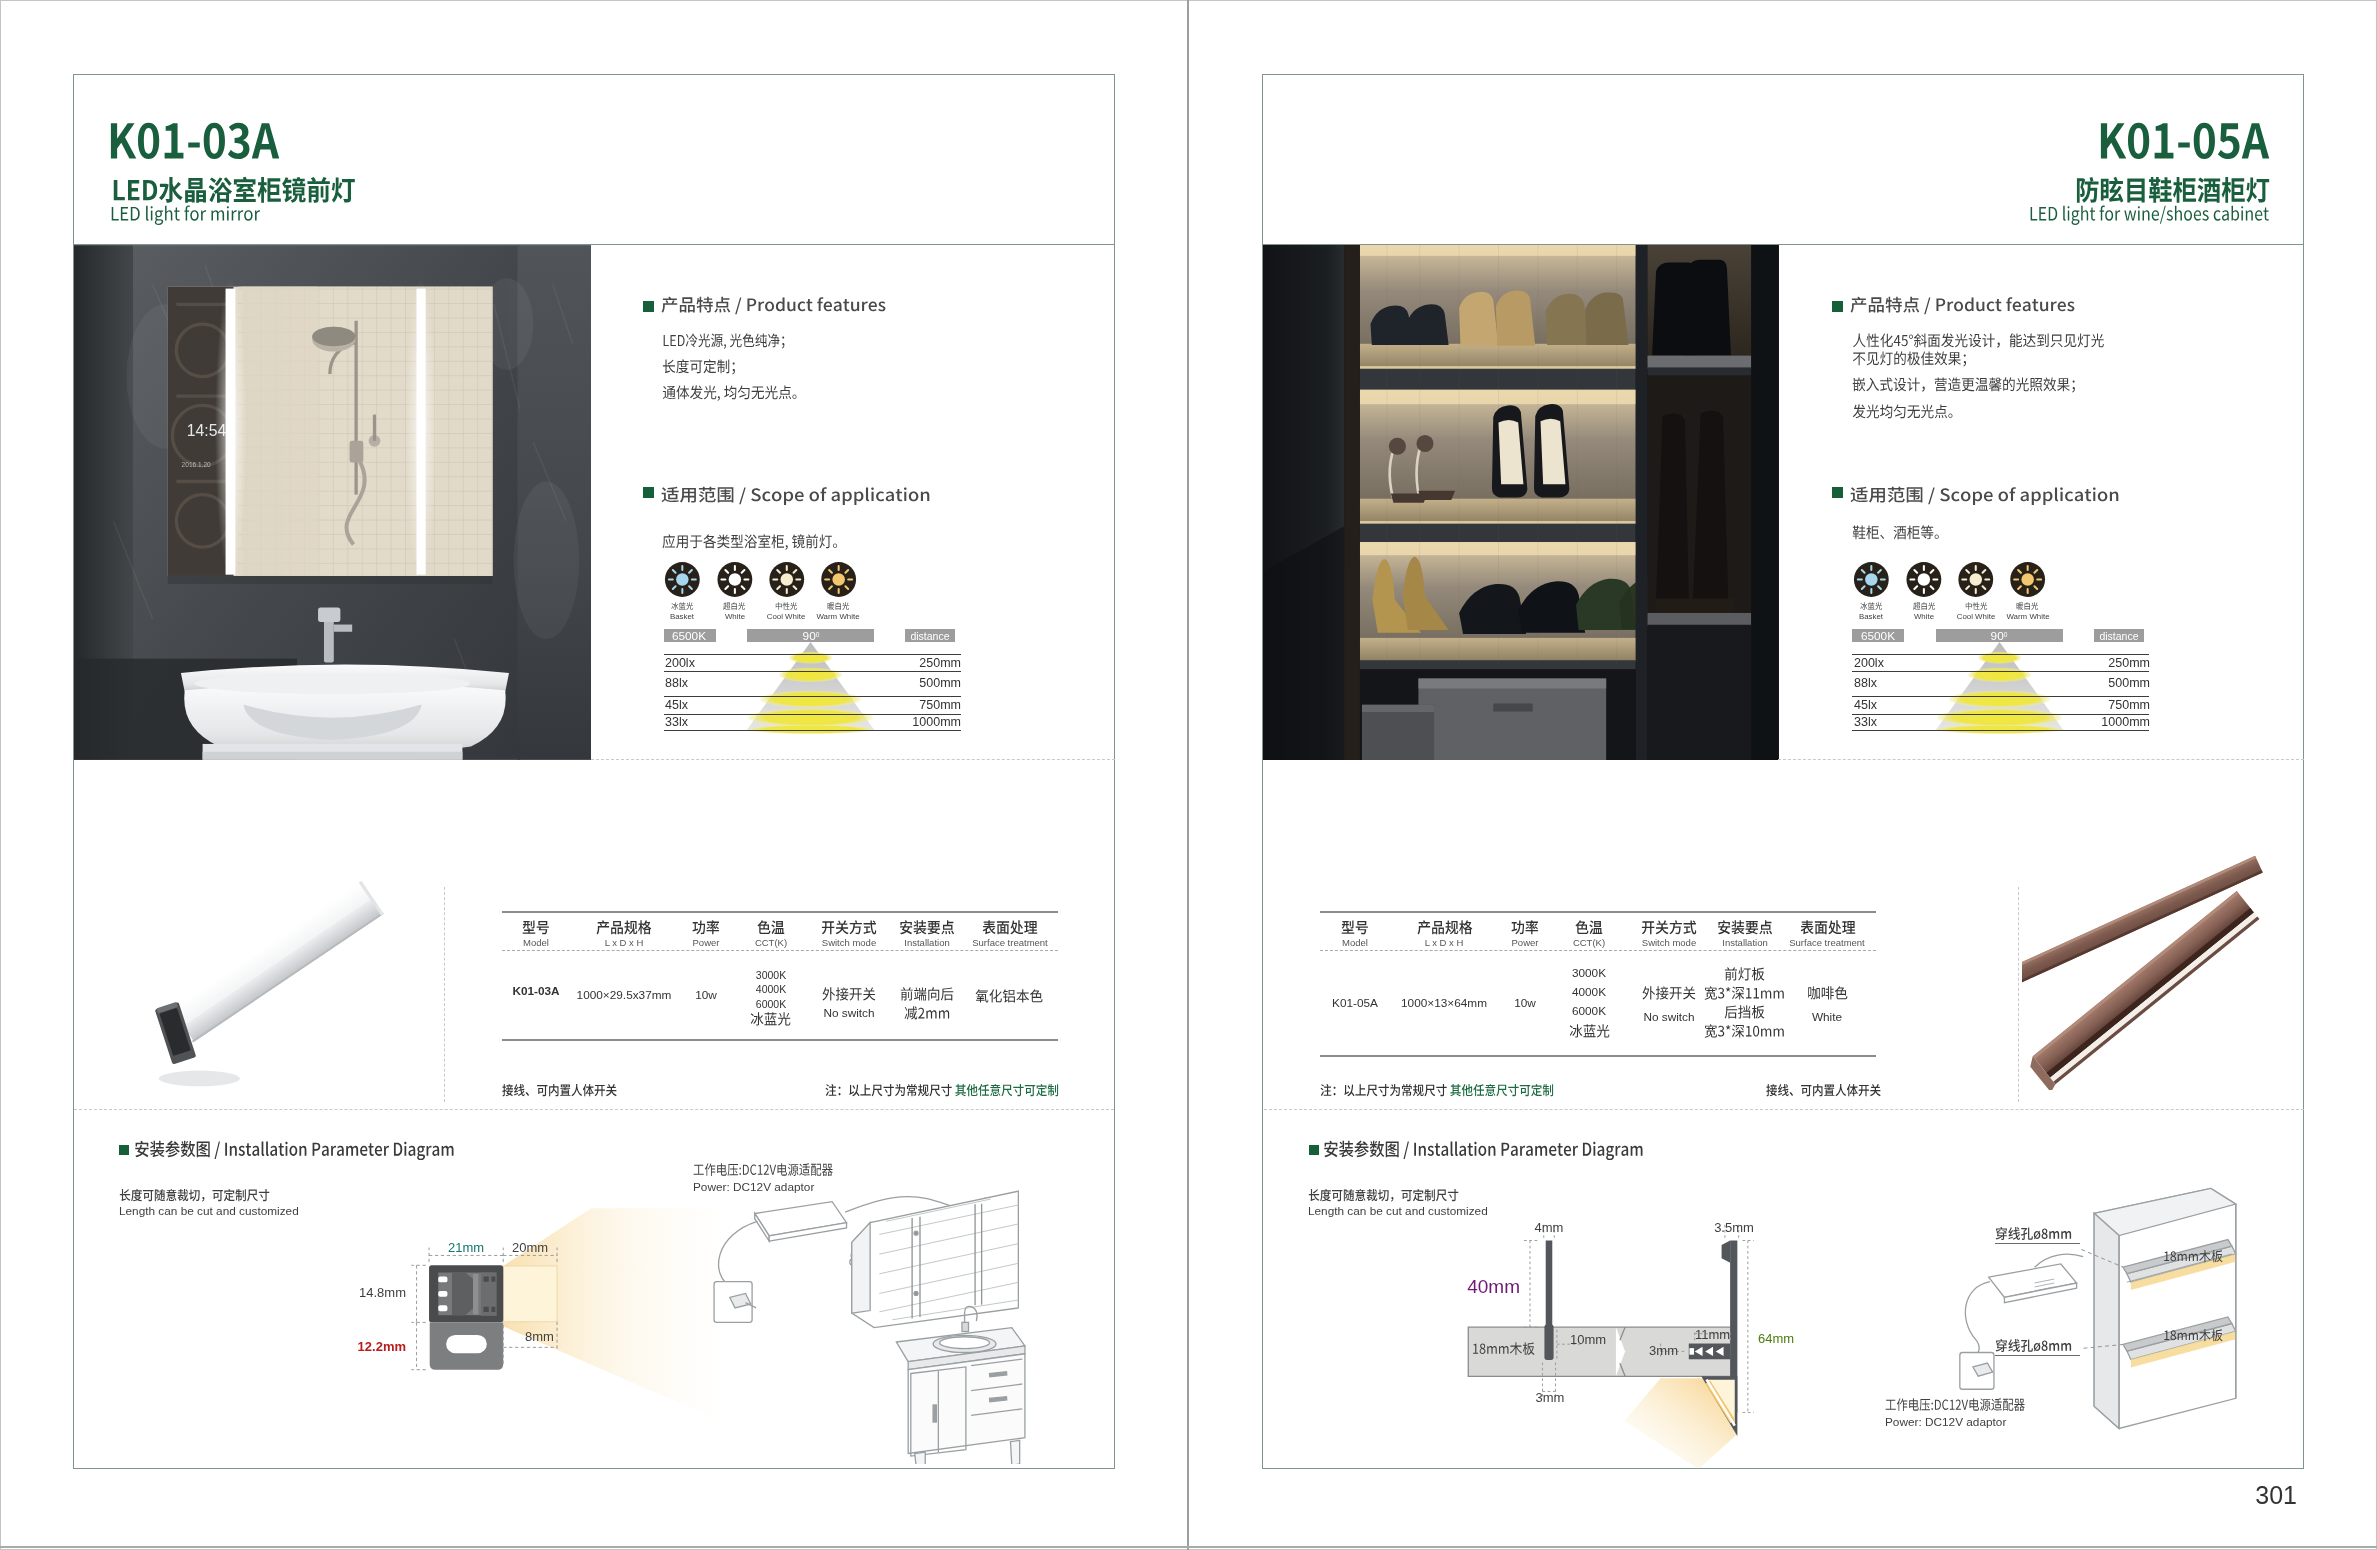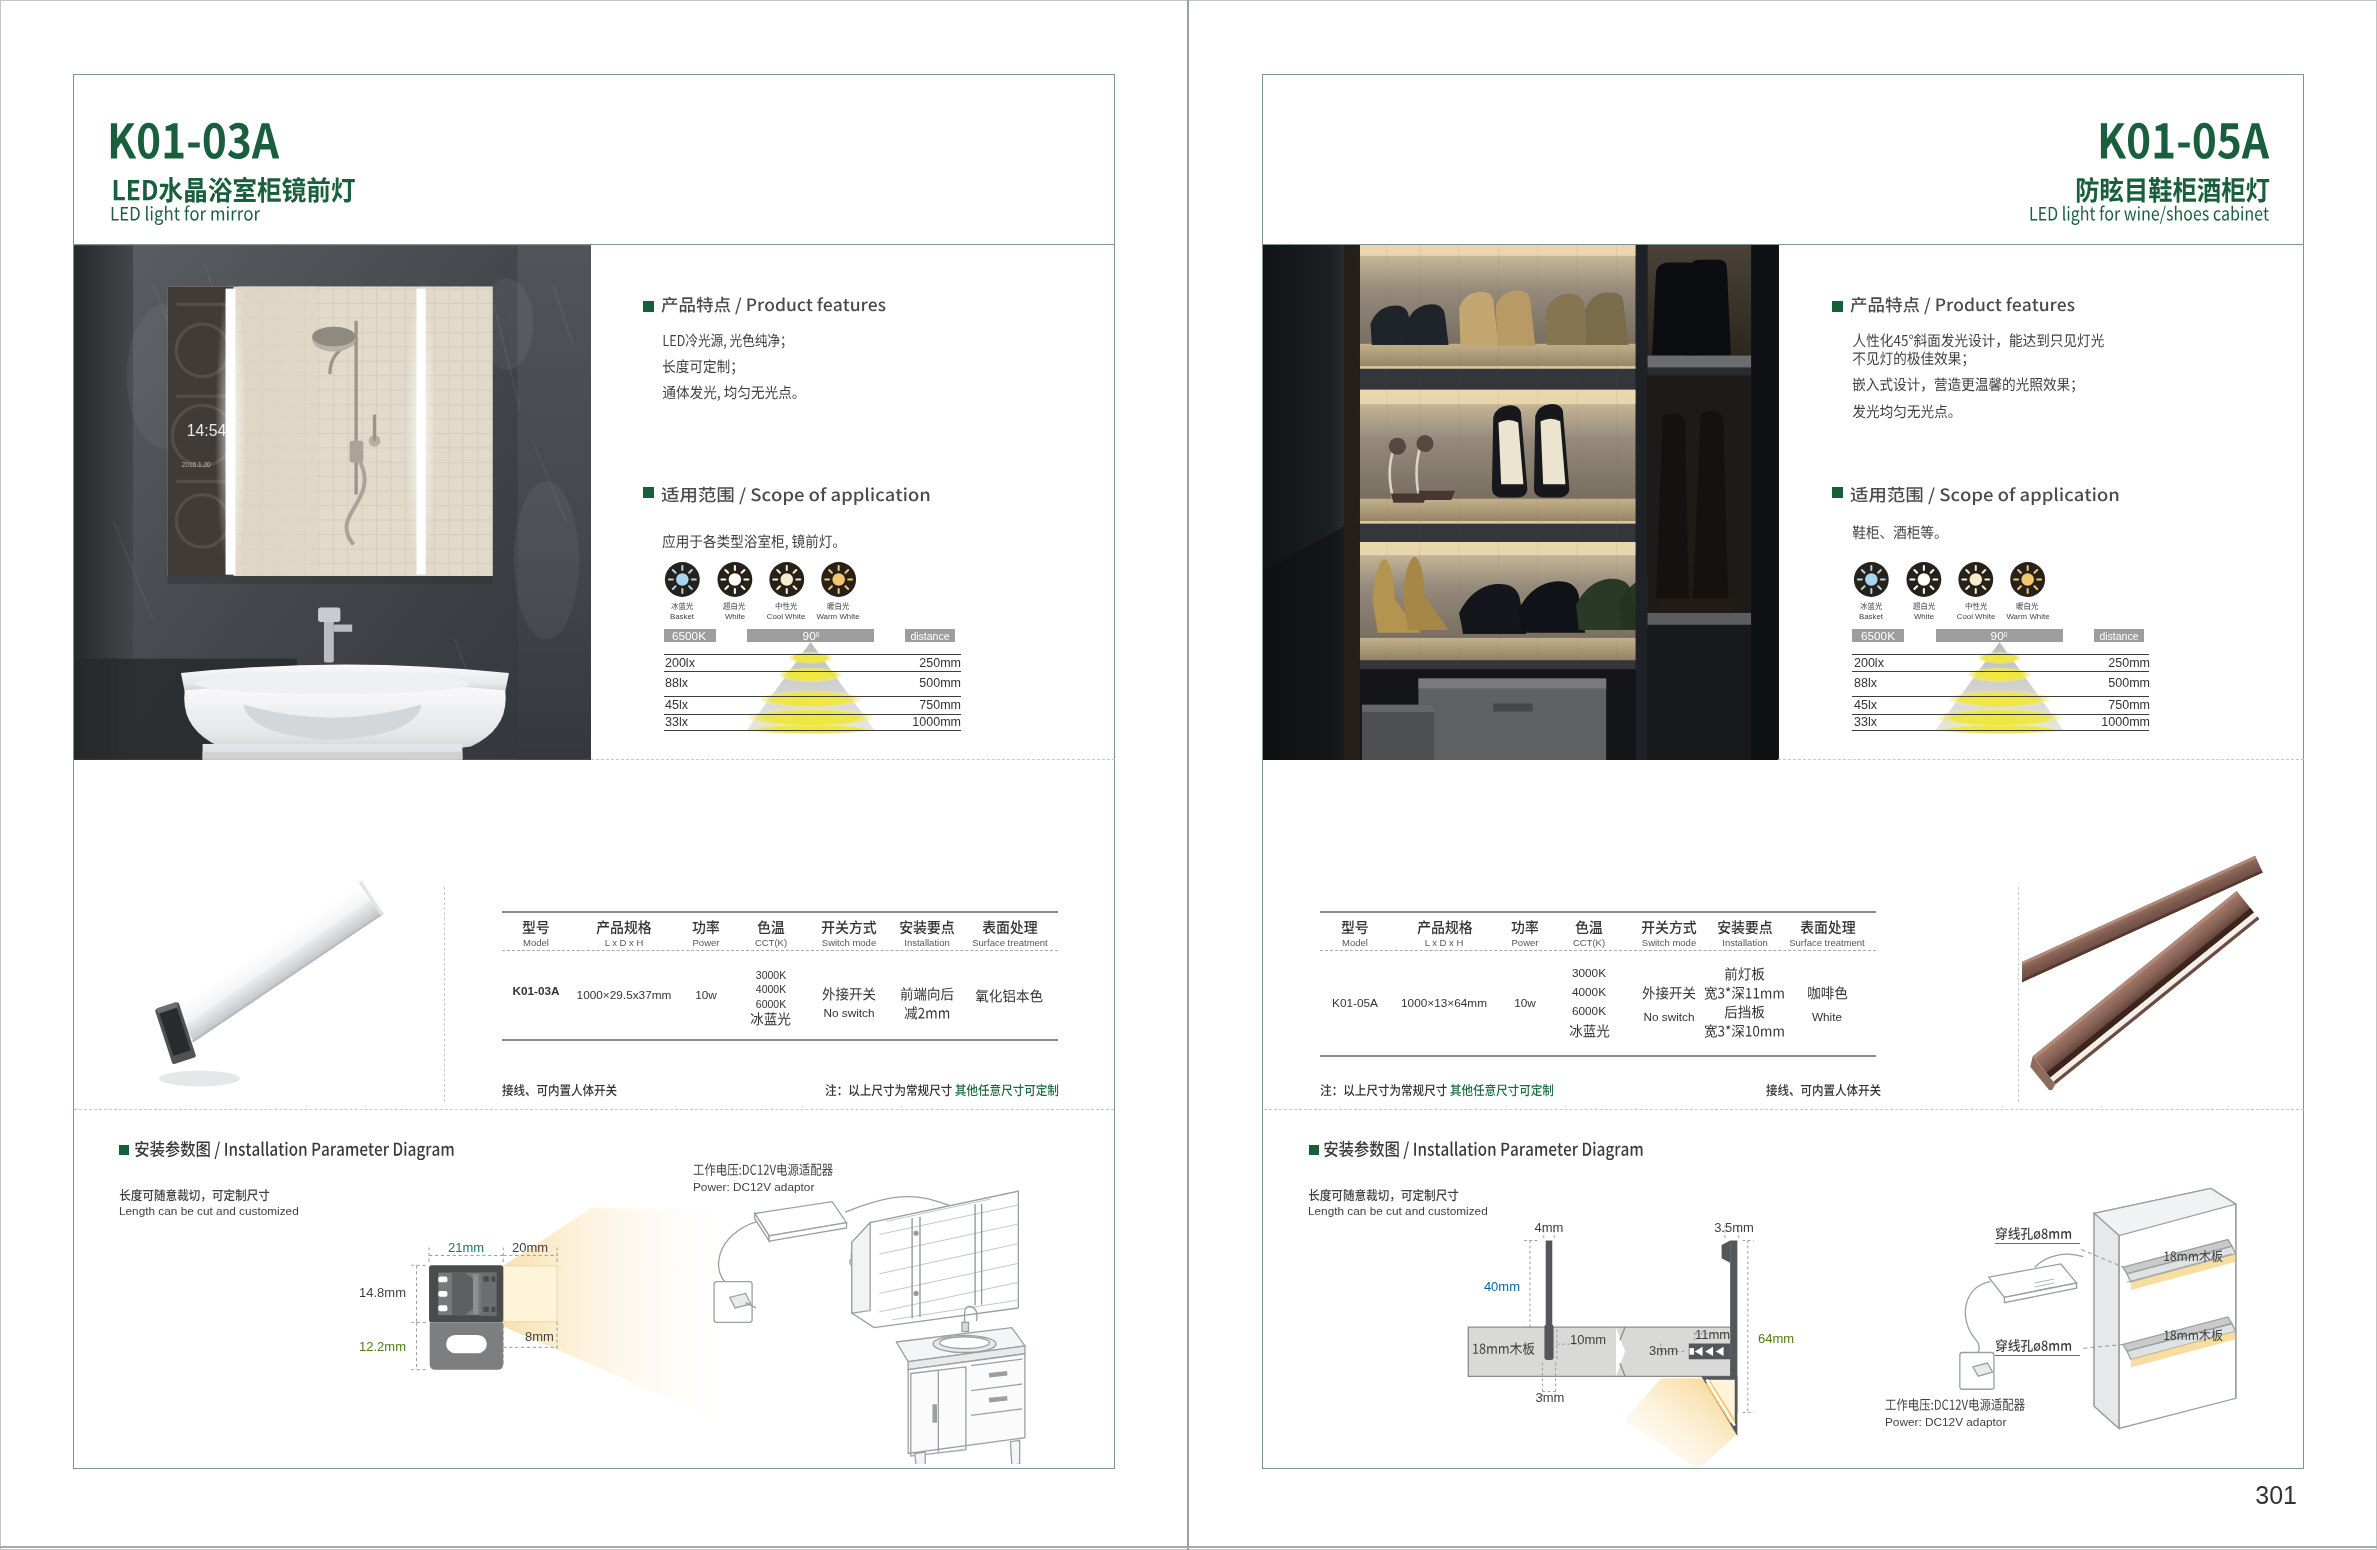--- a/index.html
+++ b/index.html
@@ -514,21 +514,21 @@
 <path d="M93 82 V60 M206 82 V60 M288 82 V60"></path>
 <path d="M93 72 H206 M206 72 H288"></path>
 <path d="M88 87 H66 M88 174 H66 M88 246 H66"></path>
 <path d="M74 87 V174 M74 174 V246"></path>
 <path d="M206 178 v60 M288 173 v44 M206 212 h82"></path>
 </g>
 </svg>
 <div class="abs" style="left:466px;top:1240px;font-size:13px;font-weight:400;color:#0f766e;line-height:16.4px;transform:translateX(-50%);white-space:nowrap">21mm</div>
 <div class="abs" style="left:530px;top:1240px;font-size:13px;font-weight:400;color:#3f3f3f;line-height:16.4px;transform:translateX(-50%);white-space:nowrap">20mm</div>
 <div class="abs" style="left:406px;top:1285px;font-size:13px;font-weight:400;color:#3f3f3f;line-height:16.4px;transform:translateX(-100%);white-space:nowrap">14.8mm</div>
-<div class="abs" style="left:406px;top:1339px;font-size:13px;font-weight:400;color:#4d7c0f;line-height:16.4px;transform:translateX(-100%);white-space:nowrap">12.2mm</div>
+<div class="abs" style="left:406px;top:1339px;font-size:13px;font-weight:700;color:#b91c1c;line-height:16.4px;transform:translateX(-100%);white-space:nowrap">12.2mm</div>
 <div class="abs" style="left:525px;top:1329px;font-size:13px;font-weight:400;color:#3f3f3f;line-height:16.4px;white-space:nowrap">8mm</div>
 
 <svg class="abs" style="left:693px;top:1161px" width="144" height="18.4" overflow="visible" viewBox="0 0 220 28">
       <g transform="scale(0.8292,1)">
         <use href="#t31" y="21.0" fill="#3f3f3f"></use>
       </g>
     </svg>
 
 <div class="abs" style="left:693px;top:1180px;font-size:11.8px;font-weight:400;color:#3f3f3f;line-height:14.4px;white-space:nowrap">Power: DC12V adaptor</div>
 
@@ -911,21 +911,21 @@
 <path d="M428 36 V16 M449 36 V16"></path>
 <path d="M455 40 H472 M455 302 H472 M463 40 V302"></path>
 <path d="M172 176 v44 M172 198 h36"></path>
 <path d="M150 226 v54 M170 226 v54 M150 270 h20"></path>
 <path d="M382 192 v-16 M436 192 v-16 M382 182 h54"></path>
 <path d="M330 197 v24 M330 209 h40"></path>
 </g>
 </svg>
 <div class="abs" style="left:1549px;top:1220px;font-size:13px;font-weight:400;color:#3f3f3f;line-height:16.4px;transform:translateX(-50%);white-space:nowrap">4mm</div>
 <div class="abs" style="left:1734px;top:1220px;font-size:13px;font-weight:400;color:#3f3f3f;line-height:16.4px;transform:translateX(-50%);white-space:nowrap">3.5mm</div>
-<div class="abs" style="left:1520px;top:1279px;font-size:13px;font-weight:400;color:#0369a1;line-height:16.4px;transform:translateX(-100%);white-space:nowrap">40mm</div>
+<div class="abs" style="left:1520px;top:1279px;font-size:19px;font-weight:400;color:#701a75;line-height:16.4px;transform:translateX(-100%);white-space:nowrap">40mm</div>
 <div class="abs" style="left:1570px;top:1332px;font-size:13px;font-weight:400;color:#3f3f3f;line-height:16.4px;white-space:nowrap">10mm</div>
 <div class="abs" style="left:1695px;top:1327px;font-size:13px;font-weight:400;color:#3f3f3f;line-height:16.4px;white-space:nowrap">11mm</div>
 <div class="abs" style="left:1758px;top:1331px;font-size:13px;font-weight:400;color:#4d7c0f;line-height:16.4px;white-space:nowrap">64mm</div>
 <div class="abs" style="left:1678px;top:1343px;font-size:13px;font-weight:400;color:#3f3f3f;line-height:16.4px;transform:translateX(-100%);white-space:nowrap">3mm</div>
 <div class="abs" style="left:1550px;top:1390px;font-size:13px;font-weight:400;color:#3f3f3f;line-height:16.4px;transform:translateX(-50%);white-space:nowrap">3mm</div>
 
 <svg class="abs" style="left:1472px;top:1340px" width="67" height="18.4" overflow="visible" viewBox="0 0 102 28">
       <g transform="scale(0.9200,1)">
         <use href="#t45" y="21.0" fill="#3f3f3f"></use>
       </g>

